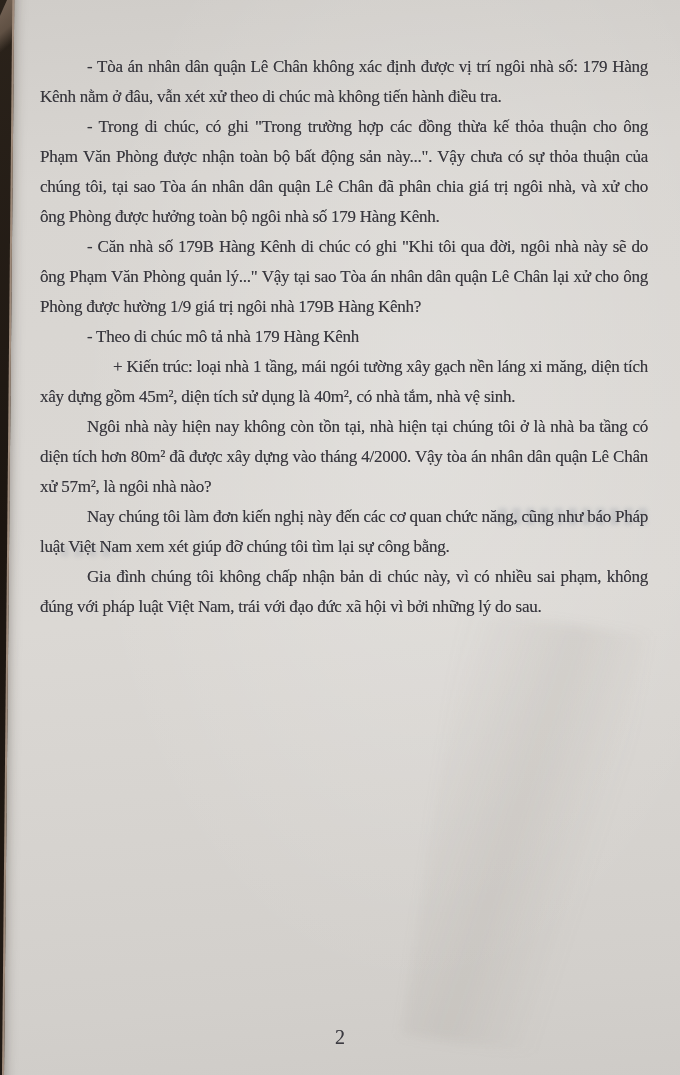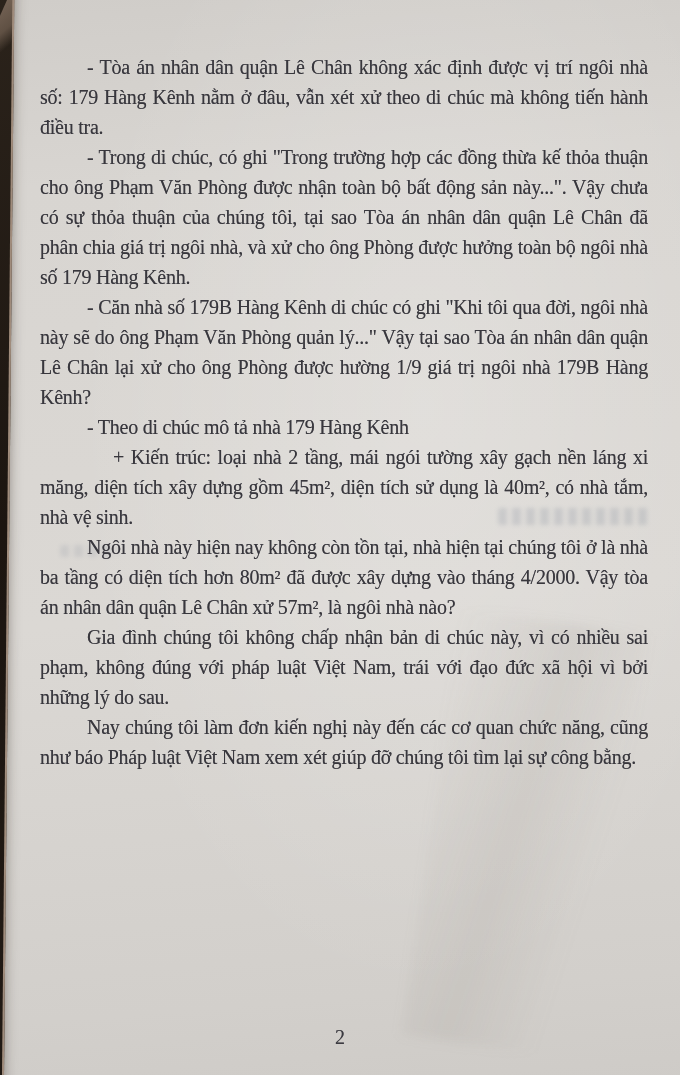--- a/index.html
+++ b/index.html
@@ -43,21 +43,21 @@
     transform: rotate(8deg);
     filter: blur(6px);
     pointer-events: none;
   }
   .content-layer {
     position: absolute;
     left: 40px;
     top: 52px;
     width: 608px;
     color: #38373d;
-    font-size: 20px;
+    font-size: 17px;
     line-height: 30px;
     letter-spacing: -0.25px;
     text-align: justify;
     text-shadow: 0 0 0.6px rgba(55,55,65,0.55);
   }
   .content-layer p {
     margin: 0;
     text-indent: 47px;
   }
   .content-layer p.deep {
@@ -108,20 +108,20 @@
 
   <div class="smudge smudge-1"></div>
   <div class="smudge smudge-2"></div>
 
   <div class="content-layer">
 
   <p class="">- Tòa án nhân dân quận Lê Chân không xác định được vị trí ngôi nhà số: 179 Hàng Kênh nằm ở đâu, vẫn xét xử theo di chúc mà không tiến hành điều tra.</p>
       <p class="">- Trong di chúc, có ghi "Trong trường hợp các đồng thừa kế thỏa thuận cho ông Phạm Văn Phòng được nhận toàn bộ bất động sản này...". Vậy chưa có sự thỏa thuận của chúng tôi, tại sao Tòa án nhân dân quận Lê Chân đã phân chia giá trị ngôi nhà, và xử cho ông Phòng được hưởng toàn bộ ngôi nhà số 179 Hàng Kênh.</p>
       <p class="">- Căn nhà số 179B Hàng Kênh di chúc có ghi "Khi tôi qua đời, ngôi nhà này sẽ do ông Phạm Văn Phòng quản lý..." Vậy tại sao Tòa án nhân dân quận Lê Chân lại xử cho ông Phòng được hường 1/9 giá trị ngôi nhà 179B Hàng Kênh?</p>
       <p class="">- Theo di chúc mô tả nhà 179 Hàng Kênh</p>
-      <p class="deep">+ Kiến trúc: loại nhà 2 tầng, mái ngói tường xây gạch nền láng xi măng, diện tích xây dựng gồm 45m², diện tích sử dụng là 40m², có nhà tắm, nhà vệ sinh.</p>
+      <p class="deep">+ Kiến trúc: loại nhà 1 tầng, mái ngói tường xây gạch nền láng xi măng, diện tích xây dựng gồm 45m², diện tích sử dụng là 40m², có nhà tắm, nhà vệ sinh.</p>
       <p class="">Ngôi nhà này hiện nay không còn tồn tại, nhà hiện tại chúng tôi ở là nhà ba tầng có diện tích hơn 80m² đã được xây dựng vào tháng 4/2000. Vậy tòa án nhân dân quận Lê Chân xử 57m², là ngôi nhà nào?</p>
+      <p class="">Nay chúng tôi làm đơn kiến nghị này đến các cơ quan chức năng, cũng như báo Pháp luật Việt Nam xem xét giúp đỡ chúng tôi tìm lại sự công bằng.</p>
       <p class="">Gia đình chúng tôi không chấp nhận bản di chúc này, vì có nhiều sai phạm, không đúng với pháp luật Việt Nam, trái với đạo đức xã hội vì bởi những lý do sau.</p>
-      <p class="">Nay chúng tôi làm đơn kiến nghị này đến các cơ quan chức năng, cũng như báo Pháp luật Việt Nam xem xét giúp đỡ chúng tôi tìm lại sự công bằng.</p>
     </div>
 
   <div class="page-number">2</div>
 </div>
 
 </body></html>

